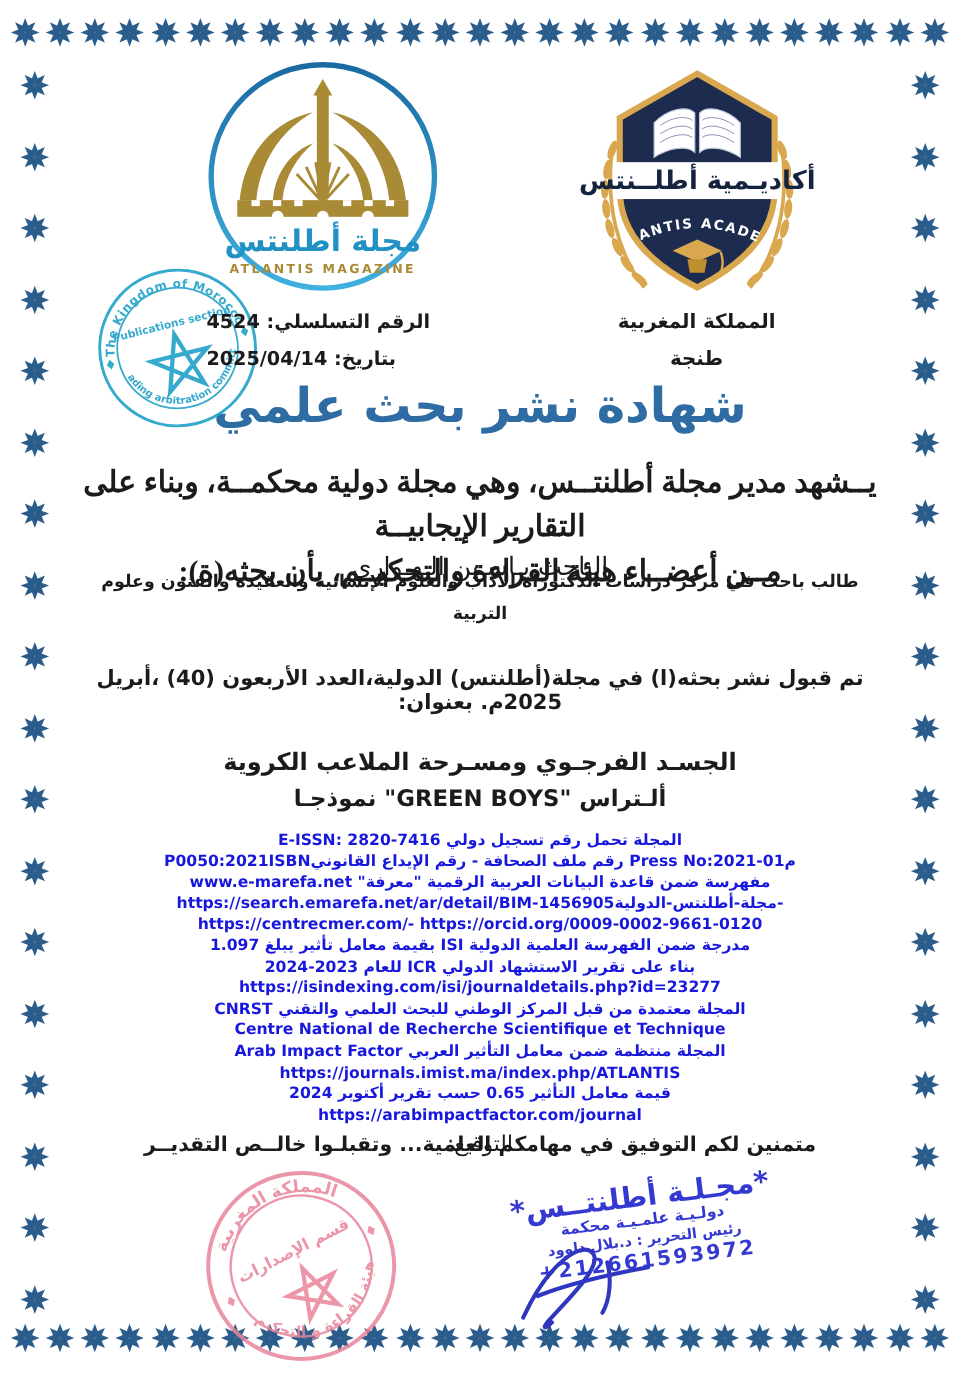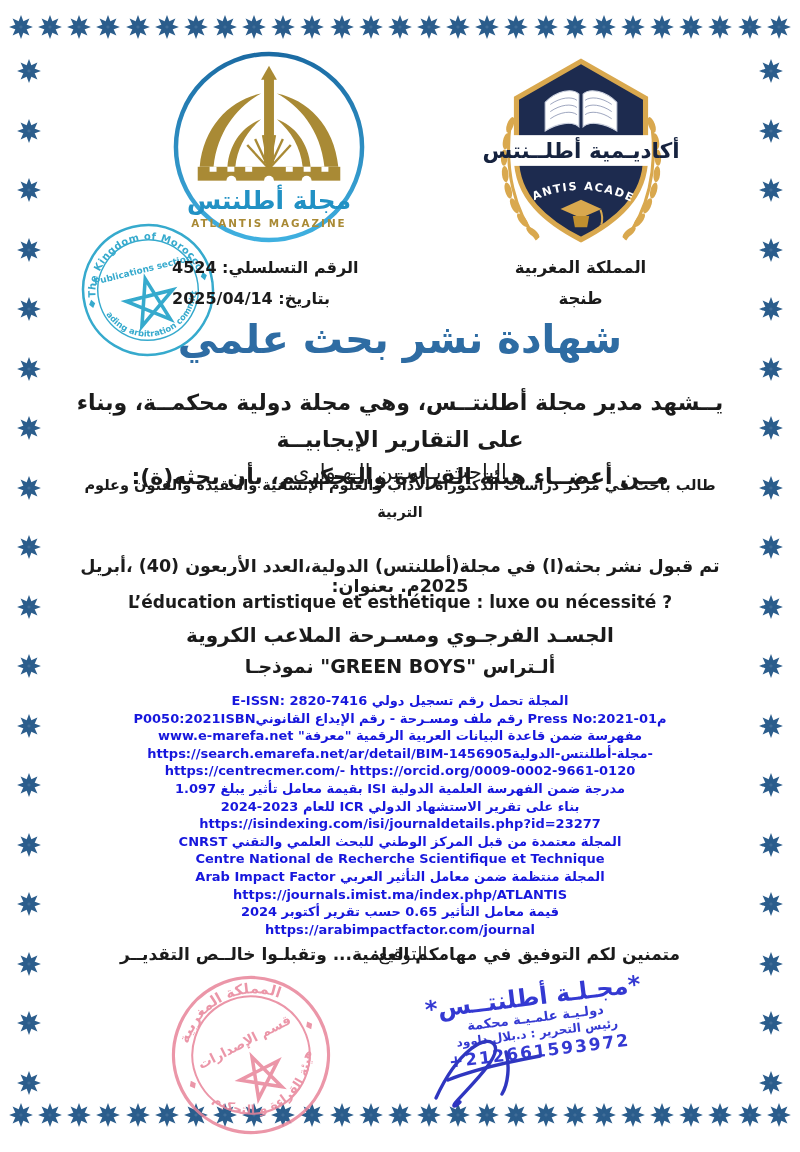--- a/index.html
+++ b/index.html
@@ -15,21 +15,21 @@
   .bstar{width:26px;height:26px;display:block;}
   .bstar use{fill:var(--c-border);}
   .border-top,.border-bottom{left:8px;right:8px;display:flex;justify-content:space-between;align-items:center;height:30px;}
   .border-top{top:12px;}
   .border-bottom{top:1100px;}
   .border-left,.border-right{top:58px;bottom:56px;width:30px;display:flex;flex-direction:column;justify-content:space-between;align-items:center;}
   .border-left{left:14px;}
   .border-right{right:14px;}
   .center{left:60px;right:60px;text-align:center;}
   .cert-title{top:316px;font-size:40px;font-weight:bold;color:var(--c-title);}
-  .body-par{top:384px;font-size:22px;font-weight:bold;line-height:37px;direction:rtl;}
+  .body-par{top:384px;font-size:25px;font-weight:bold;line-height:37px;direction:rtl;font-family:Liberation Serif, serif;}
   .researcher{top:460px;font-size:21px;font-weight:normal;direction:rtl;}
   .affils{top:472px;font-size:14.5px;font-weight:bold;line-height:27px;direction:rtl;}
   .accept{top:556px;font-size:17.5px;font-weight:bold;direction:rtl;}
   .t-fr{top:592px;font-size:17px;font-weight:bold;}
   .t-ar{top:623px;font-size:20px;font-weight:bold;direction:rtl;}
   .t-ar2{top:655px;font-size:19px;font-weight:bold;direction:rtl;}
   .links-block{top:692px;font-size:13px;font-weight:bold;line-height:17.6px;color:var(--c-links);}
   .link-line{white-space:nowrap;}
   .closing{top:944px;font-size:17px;font-weight:bold;direction:rtl;}
   .sig-label{top:943px;font-size:18px;font-weight:normal;direction:rtl;}
@@ -476,27 +476,26 @@
 
   <div class="abs center body-par">
     <div>يــشهد مدير مجلة أطلنتــس، وهي مجلة دولية محكمــة، وبناء على التقارير الإيجابيــة</div>
     <div>مــن أعضــاء هيئة القراءة والتحكيــم، بأن بحثه(ة):</div>
   </div>
   <div class="abs center researcher">الباحث يـاسـين الـهـواري</div>
   <div class="abs center affils">
     <div>طالب باحث في مركز دراسات الدكتوراه الآداب والعلوم الإنسانية والعقيدة والفنون وعلوم التربية</div>
   </div>
   <div class="abs center accept">تم قبول نشر بحثه(ا) في مجلة(أطلنتس) الدولية،العدد الأربعون (40) ،أبريل 2025م.  بعنوان:</div>
-  <div class="abs center t-fr">L’éducation artistique et esthétique : luxe ou nécessité ?</div>
   <div class="abs center t-ar">الجسـد الفرجـوي ومسـرحة الملاعب الكروية</div>
   <div class="abs center t-ar2">ألـتراس "GREEN BOYS" نموذجـا</div>
 
   <div class="abs center links-block">
       <div class="link-line"><bdi dir="auto">المجلة تحمل رقم تسجيل دولي E-ISSN: 2820-7416</bdi></div>
-      <div class="link-line"><bdi dir="auto">P0050:2021ISBN</bdi><bdi dir="auto">رقم الإيداع القانوني</bdi><bdi dir="auto"> - </bdi><bdi dir="auto">رقم ملف ومسـرحة</bdi><bdi dir="auto">  </bdi><bdi dir="auto">Press No:2021-01م</bdi></div>
+      <div class="link-line"><bdi dir="auto">P0050:2021ISBN</bdi><bdi dir="auto">رقم الإيداع القانوني</bdi><bdi dir="auto"> - </bdi><bdi dir="auto">رقم ملف الصحافة</bdi><bdi dir="auto">  </bdi><bdi dir="auto">Press No:2021-01م</bdi></div>
       <div class="link-line"><bdi dir="auto">مفهرسة ضمن قاعدة البيانات العربية الرقمية "معرفة" www.e-marefa.net</bdi></div>
       <div class="link-line"><bdi dir="auto">https://search.emarefa.net/ar/detail/BIM-1456905</bdi><bdi dir="auto">-مجلة-أطلنتس-الدولية</bdi></div>
       <div class="link-line"><bdi dir="auto">https://centrecmer.com/- https://orcid.org/0009-0002-9661-0120</bdi></div>
       <div class="link-line"><bdi dir="auto">مدرجة ضمن الفهرسة العلمية الدولية ISI بقيمة معامل تأثير يبلغ 1.097</bdi></div>
       <div class="link-line"><bdi dir="auto">بناء على تقرير الاستشهاد الدولي ICR للعام 2023-2024</bdi></div>
       <div class="link-line"><bdi dir="auto">https://isindexing.com/isi/journaldetails.php?id=23277</bdi></div>
       <div class="link-line"><bdi dir="auto">المجلة معتمدة من قبل المركز الوطني للبحث العلمي والتقني CNRST</bdi></div>
       <div class="link-line"><bdi dir="auto">Centre National de Recherche Scientifique et Technique</bdi></div>
       <div class="link-line"><bdi dir="auto">المجلة منتظمة ضمن  معامل التأثير العربي Arab Impact Factor</bdi></div>
       <div class="link-line"><bdi dir="auto">https://journals.imist.ma/index.php/ATLANTIS</bdi></div>

